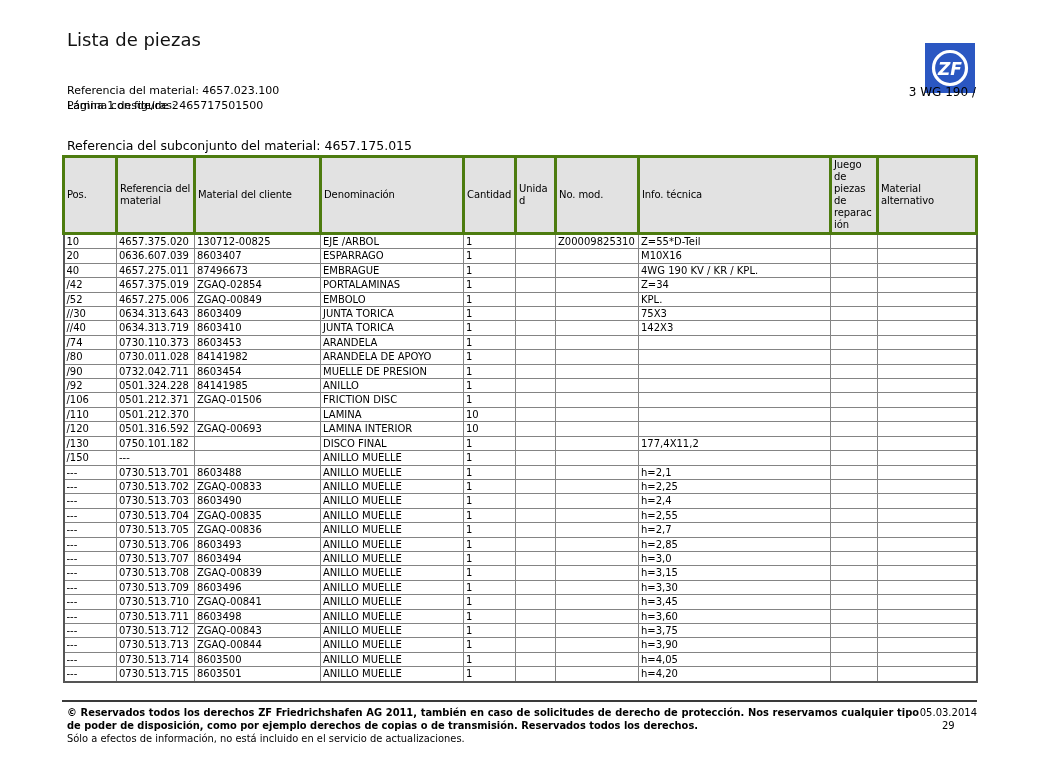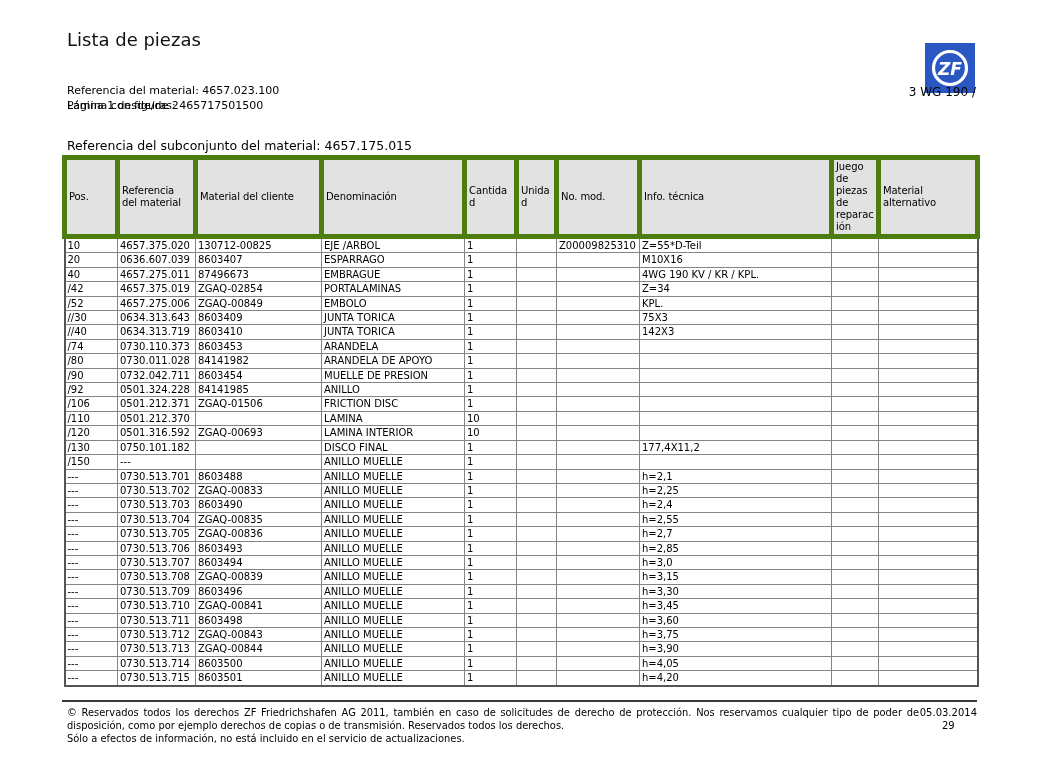--- a/index.html
+++ b/index.html
@@ -35,21 +35,21 @@
   .parts-table {
     position: absolute; left: 62px; top: 155px;
     width: 913px;
     border-collapse: collapse;
     table-layout: fixed;
     border: 2px solid #555;
     font-size: 10px;
   }
   .parts-table th {
     background: #e2e2e2;
-    border: 5px solid #4d7c0f;
+    border: 3px solid #4d7c0f;
     font-weight: normal;
     text-align: left;
     vertical-align: middle;
     padding: 1px 2px;
     line-height: 12px;
     overflow-wrap: break-word;
     letter-spacing: -0.1px;
   }
   .parts-table thead tr { height: 67px; }
   .parts-table td {
@@ -63,21 +63,21 @@
   }
 
   .footer-rule {
     position: absolute; left: 62px; top: 700px;
     width: 915px; height: 2px; background: #3a3a3a;
   }
   .footer-text {
     position: absolute; left: 67px; top: 706px;
     width: 852px; font-size: 9.9px; line-height: 13px;
   }
-  .footer-text .copyright { text-align: justify; }
+  .footer-text .copyright { text-align: justify; font-weight: bold; }
   .footer-meta {
     position: absolute; right: 66px; top: 706px;
     font-size: 10px; line-height: 13px; text-align: center;
   }
 </style>
 </head>
 <body>
 
 <div class="doc">
 

